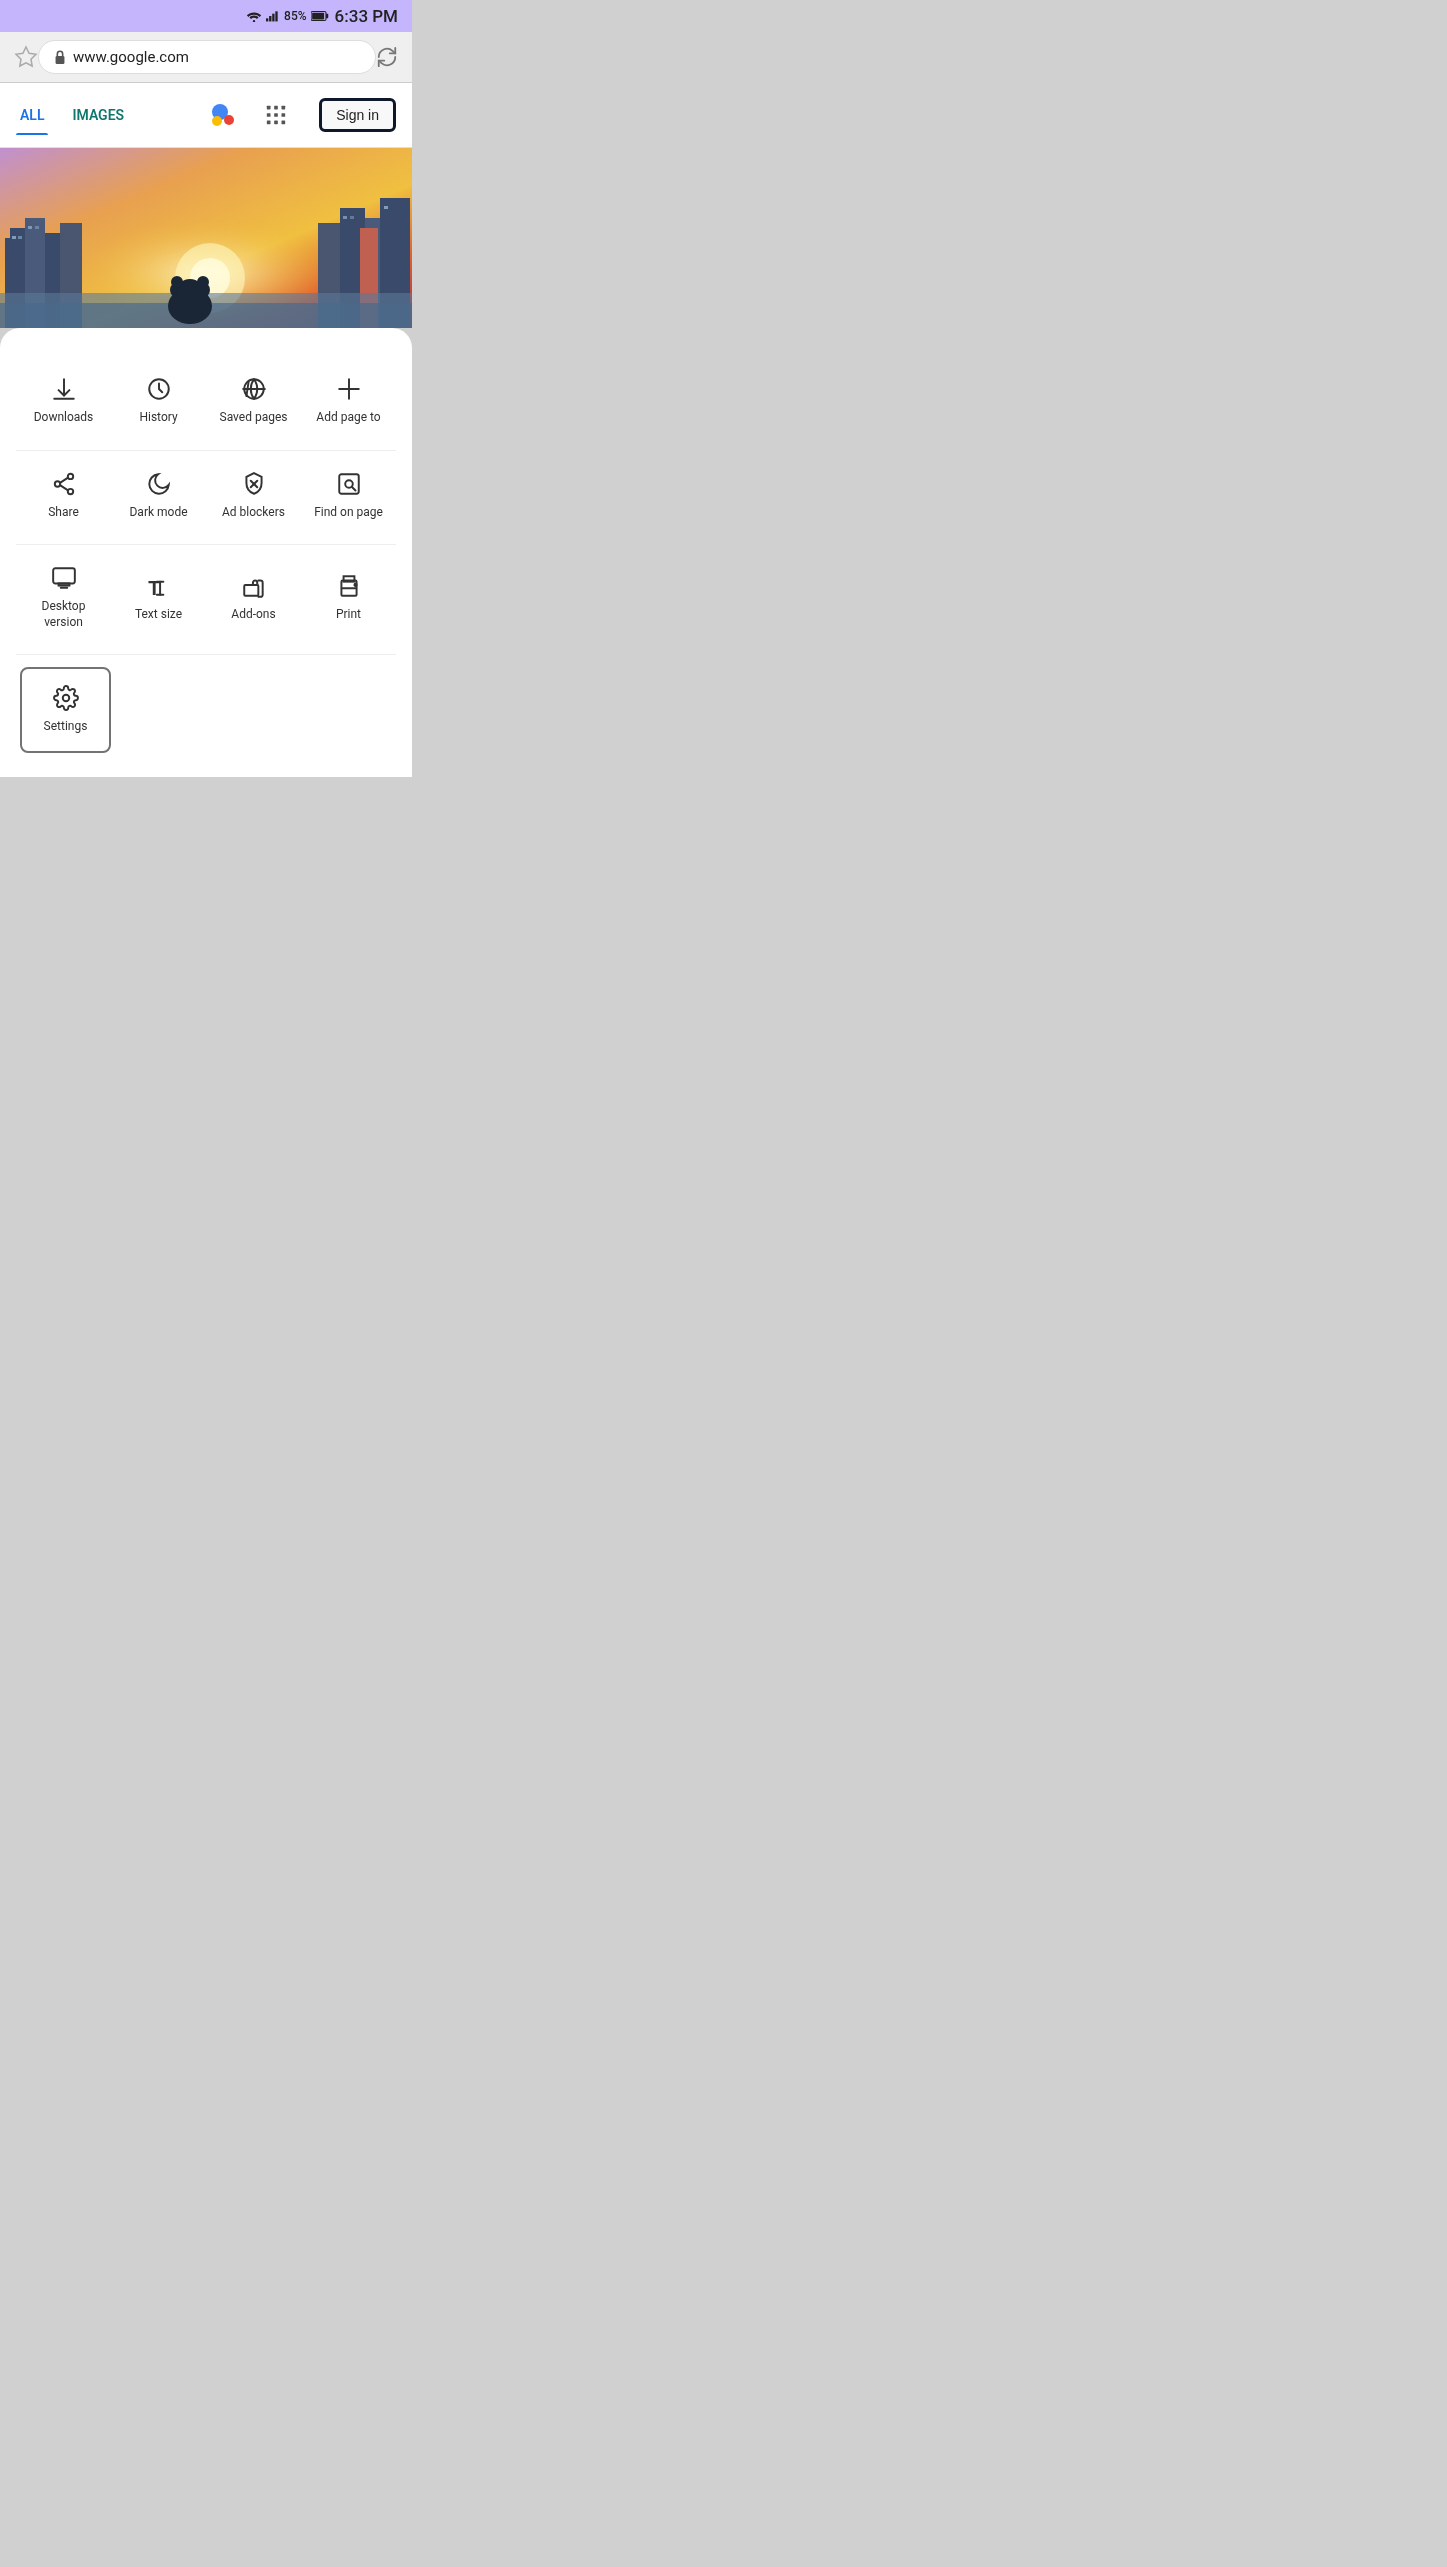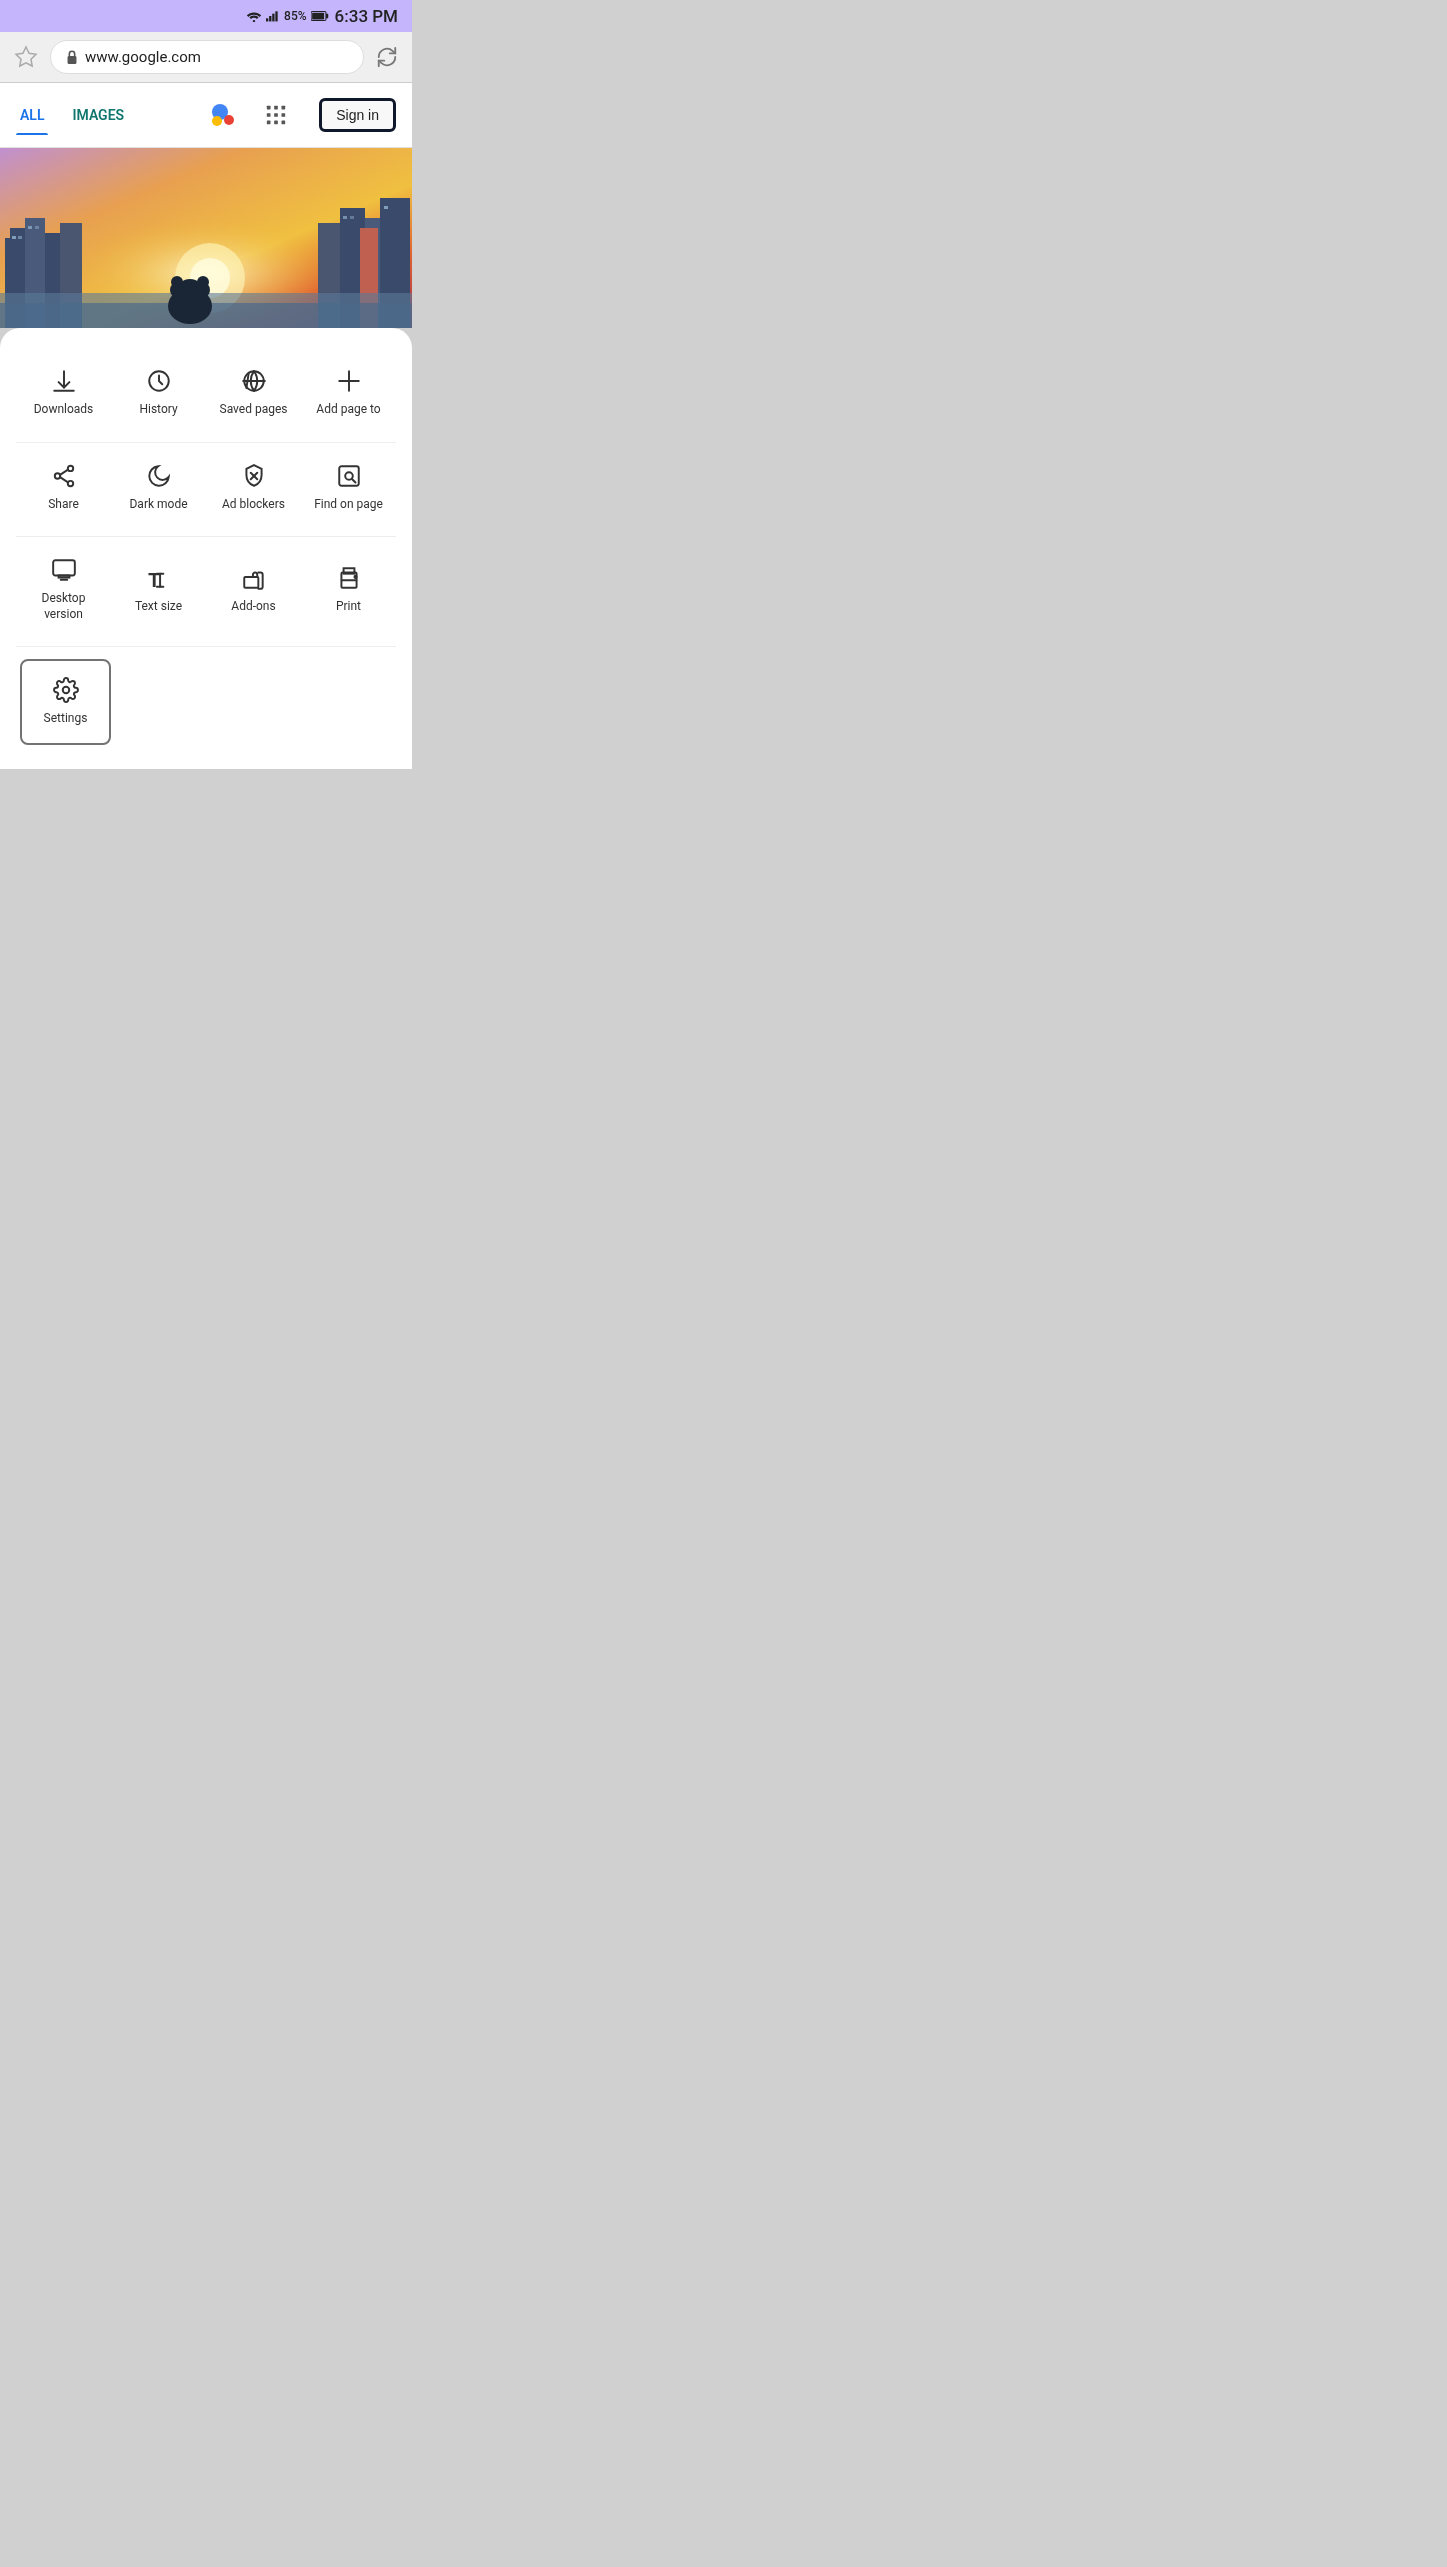--- a/index.html
+++ b/index.html
@@ -34,21 +34,20 @@
       font-weight: 500;
       color: #222;
     }
 
     
     .browser-chrome {
       background: #efefef;
       padding: 8px 14px;
       display: flex;
       align-items: center;
-      gap: 12px;
       border-bottom: 1px solid #ccc;
     }
     .star-icon {
       font-size: 22px;
       color: #aaa;
     }
     .url-bar {
       flex: 1;
       display: flex;
       align-items: center;
@@ -119,21 +118,21 @@
       background: linear-gradient(160deg, #c8a0d8 0%, #e8b060 40%, #f0c860 60%, #e87040 80%, #b04060 100%);
       position: relative;
       overflow: hidden;
     }
     
 
     
     .bottom-sheet {
       background: #fff;
       border-radius: 20px 20px 0 0;
-      padding: 24px 16px 16px;
+      padding: 32px 16px 16px;
       position: relative;
       z-index: 10;
     }
 
     .menu-grid {
       display: grid;
       grid-template-columns: repeat(4, 1fr);
       gap: 0;
       margin-bottom: 8px;
     }

